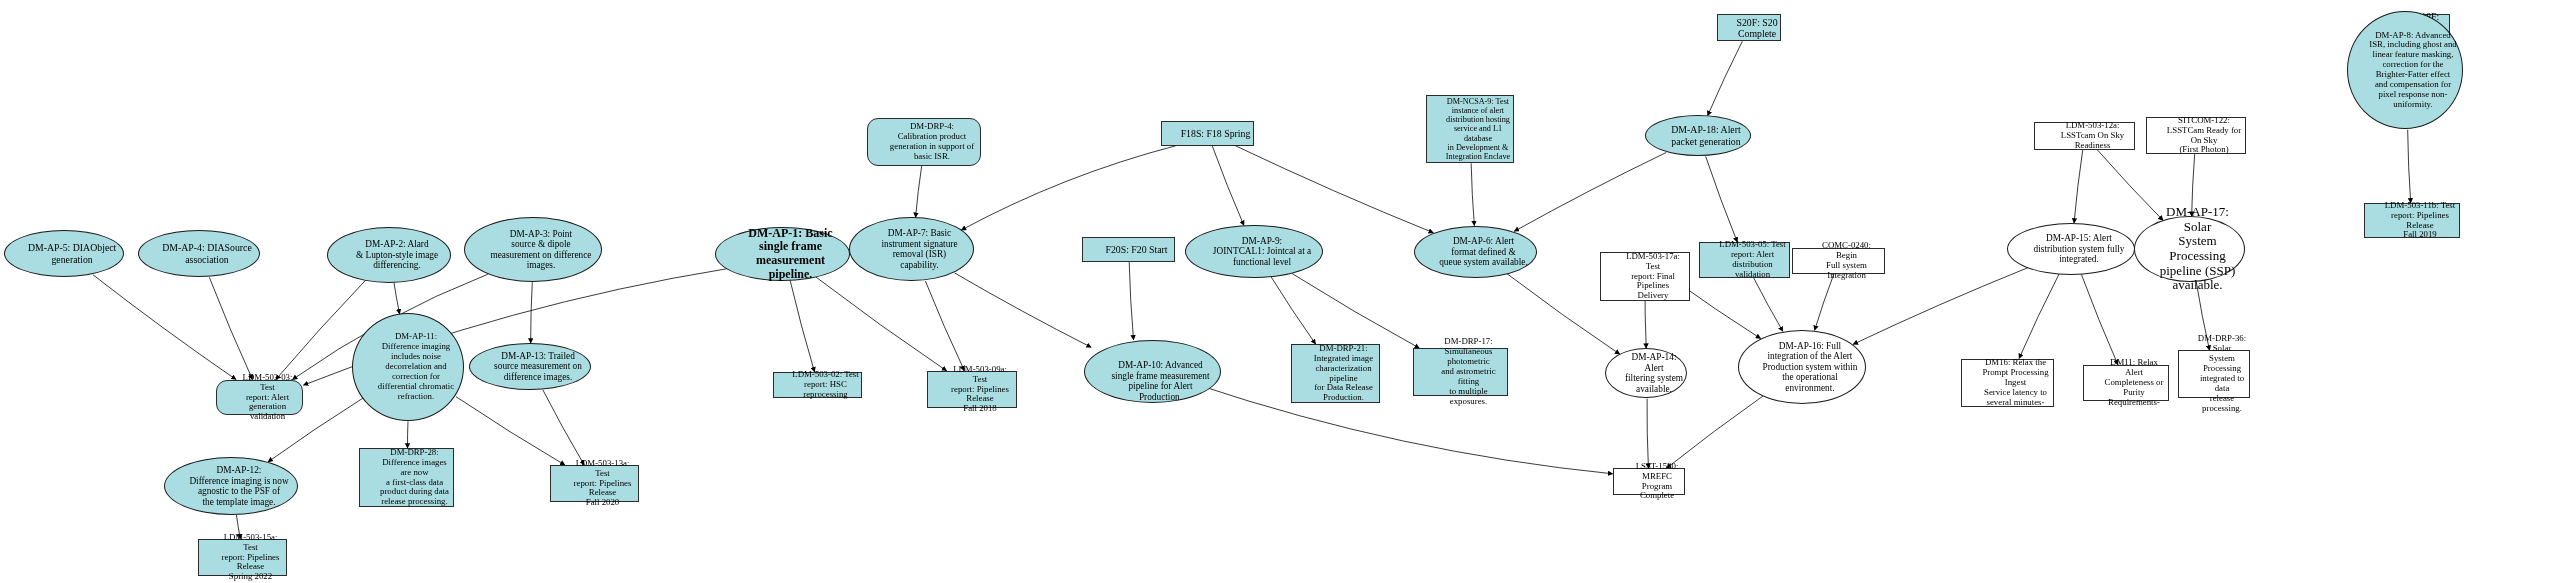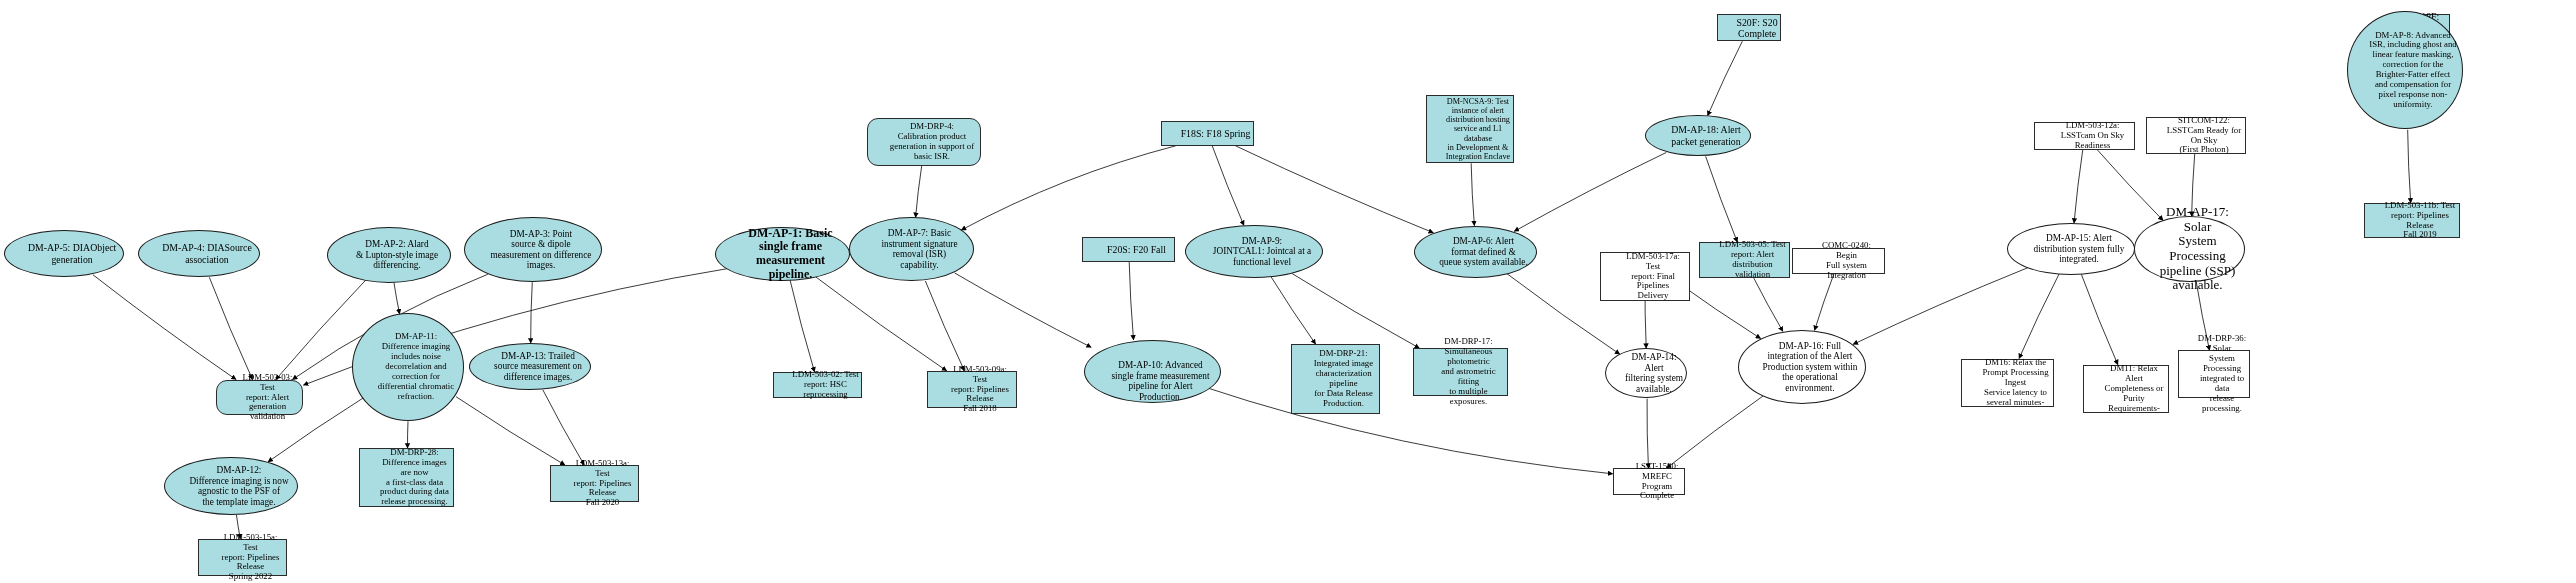--- a/index.html
+++ b/index.html
@@ -92,21 +92,21 @@
       <div class="node box fill-blue" style="left: 867px; top: 118px; width: 114px; height: 48px; font-size: 8.8px; border-radius: 11px;">
         <span>DM-DRP-4:<br>Calibration product<br>generation in support of<br>basic ISR.</span>
       </div>
       <div class="node ell fill-blue" style="left: 849px; top: 217px; width: 125px; height: 64px; font-size: 9.3px;">
         <span>DM-AP-7: Basic<br>instrument signature<br>removal (ISR)<br>capability.</span>
       </div>
       <div class="node box fill-blue" style="left: 1161px; top: 121px; width: 93px; height: 25px; font-size: 9.8px;">
         <span>F18S: F18 Spring</span>
       </div>
       <div class="node box fill-blue" style="left: 1082px; top: 237px; width: 93px; height: 25px; font-size: 9.8px;">
-        <span>F20S: F20 Fall</span>
+        <span>F20S: F20 Start</span>
       </div>
       <div class="node ell fill-blue" style="left: 1185px; top: 225px; width: 138px; height: 53px; font-size: 9.3px;">
         <span>DM-AP-9:<br>JOINTCAL1: Jointcal at a<br>functional level</span>
       </div>
       <div class="node box fill-blue" style="left: 1426px; top: 95px; width: 88px; height: 68px; font-size: 8.2px;">
         <span>DM-NCSA-9: Test<br>instance of alert<br>distribution hosting<br>service and L1 database<br>in Development &amp;<br>Integration Enclave</span>
       </div>
       <div class="node ell fill-blue" style="left: 1414px; top: 226px; width: 123px; height: 52px; font-size: 9.3px; align-items: center;">
         <span>DM-AP-6: Alert<br>format defined &amp;<br>queue system available.</span>
       </div>
@@ -169,39 +169,39 @@
       </div>
       <div class="node box fill-blue" style="left: 773px; top: 372px; width: 89px; height: 26px; font-size: 8.8px;">
         <span>LDM-503-02: Test<br>report: HSC reprocessing</span>
       </div>
       <div class="node box fill-blue" style="left: 927px; top: 371px; width: 90px; height: 37px; font-size: 8.8px;">
         <span>LDM-503-09a: Test<br>report: Pipelines Release<br>Fall 2018</span>
       </div>
       <div class="node ell fill-blue" style="left: 1084px; top: 340px; width: 137px; height: 63px; font-size: 9.3px; align-items: flex-end;">
         <span>DM-AP-10: Advanced<br>single frame measurement<br>pipeline for Alert<br>Production.</span>
       </div>
-      <div class="node box fill-blue" style="left: 1291px; top: 344px; width: 89px; height: 70px; font-size: 8.8px;">
+      <div class="node box fill-blue" style="left: 1291px; top: 344px; width: 89px; height: 59px; font-size: 8.8px;">
         <span>DM-DRP-21:<br>Integrated image<br>characterization pipeline<br>for Data Release<br>Production.</span>
       </div>
       <div class="node box fill-blue" style="left: 1413px; top: 348px; width: 95px; height: 48px; font-size: 8.8px;">
         <span>DM-DRP-17:<br>Simultaneous photometric<br>and astrometric fitting<br>to multiple exposures.</span>
       </div>
       <div class="node ell fill-white" style="left: 1605px; top: 348px; width: 82px; height: 50px; font-size: 9.3px;">
         <span>DM-AP-14: Alert<br>filtering system<br>available.</span>
       </div>
       <div class="node ell fill-white" style="left: 1738px; top: 330px; width: 128px; height: 74px; font-size: 9.3px;">
         <span>DM-AP-16: Full<br>integration of the Alert<br>Production system within<br>the operational<br>environment.</span>
       </div>
       <div class="node box fill-white" style="left: 1613px; top: 468px; width: 72px; height: 27px; font-size: 8.8px;">
         <span>LSST-1580: MREFC<br>Program Complete</span>
       </div>
       <div class="node box fill-white" style="left: 1961px; top: 359px; width: 93px; height: 48px; font-size: 8.8px;">
         <span>DM16: Relax the<br>Prompt Processing Ingest<br>Service latency to<br>several minutes-</span>
       </div>
-      <div class="node box fill-white" style="left: 2083px; top: 365px; width: 86px; height: 48px; font-size: 8.8px;">
+      <div class="node box fill-white" style="left: 2083px; top: 365px; width: 86px; height: 36px; font-size: 8.8px;">
         <span>DM11: Relax Alert<br>Completeness or Purity<br>Requirements-</span>
       </div>
       <div class="node box fill-white" style="left: 2178px; top: 350px; width: 72px; height: 48px; font-size: 8.8px;">
         <span>DM-DRP-36: Solar<br>System Processing<br>integrated to data<br>release processing.</span>
       </div>
     </div>
 </div>
 
 
 </body></html>

